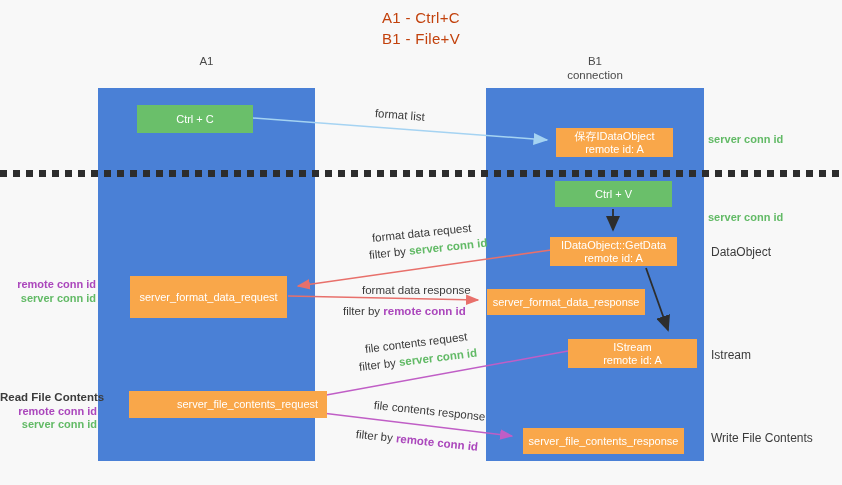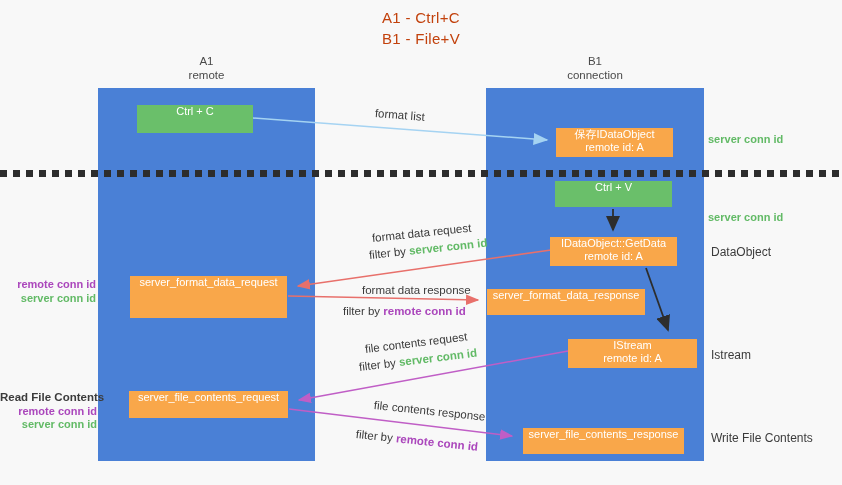--- a/index.html
+++ b/index.html
@@ -20,21 +20,21 @@
     position:absolute;text-align:center;font-size:11.5px;line-height:14px;
     color:#4a4a4a;z-index:2;
   }
   .divider{
     position:absolute;left:0;top:170px;width:842px;height:7px;z-index:3;
     background:repeating-linear-gradient(to right,#2d2d2d 0 7px,transparent 7px 13px);
   }
   .arrows{position:absolute;left:0;top:0;z-index:4;}
   .node{
     position:absolute;z-index:5;display:flex;flex-direction:column;
-    align-items:center;justify-content:flex-start;color:#fff;
+    align-items:center;justify-content:center;color:#fff;
     font-size:11px;line-height:13px;text-align:center;white-space:nowrap;
   }
   .node.green{background:var(--c-node_green,#6abf6a);}
   .node.orange{background:var(--c-node_orange,#f9a74a);}
   .flabel{
     position:absolute;z-index:6;font-size:11.5px;color:#3b3b3b;
     white-space:nowrap;transform-origin:left center;
   }
   .conn-green{color:var(--c-text_green,#62ba66);font-weight:bold;}
   .conn-purple{color:var(--c-text_purple,#ab47bc);font-weight:bold;}
@@ -48,21 +48,20 @@
 
 <div class="stage">
 
   <div class="title">
     <div>A1 - Ctrl+C</div>
     <div>B1 - File+V</div>
   </div>
 
   <div class="lane-header" style="left:98px;top:54px;width:217px;">
     <div>A1</div>
-    <div>remote</div>
   </div>
   <div class="lane-header" style="left:486px;top:54px;width:218px;">
     <div>B1</div>
     <div>connection</div>
   </div>
 
   <div class="lane" style="left:98px;top:88px;width:217px;height:373px;"></div>
   <div class="lane" style="left:486px;top:88px;width:218px;height:373px;"></div>
 
   <div class="divider"></div>
@@ -115,21 +114,21 @@
 
   <div class="node orange" style="left:487px;top:289px;width:158px;height:26px;">
     <div>server_format_data_response</div>
   </div>
 
   <div class="node orange" style="left:568px;top:339px;width:129px;height:29px;">
     <div>IStream</div>
     <div>remote id: A</div>
   </div>
 
-  <div class="node orange" style="left:129px;top:391px;width:159px;height:27px;">
+  <div class="node orange" style="left:129px;top:391px;width:159px;height:27px;padding-left:39px;">
     <div>server_file_contents_request</div>
   </div>
 
   <div class="node orange" style="left:523px;top:428px;width:161px;height:26px;">
     <div>server_file_contents_response</div>
   </div>
 
   <div class="flabel" style="left:375px;top:107px;transform:rotate(4.5deg);">format list</div>
 
   <div class="flabel" style="left:372px;top:232px;transform:rotate(-6deg);">format data request</div>

